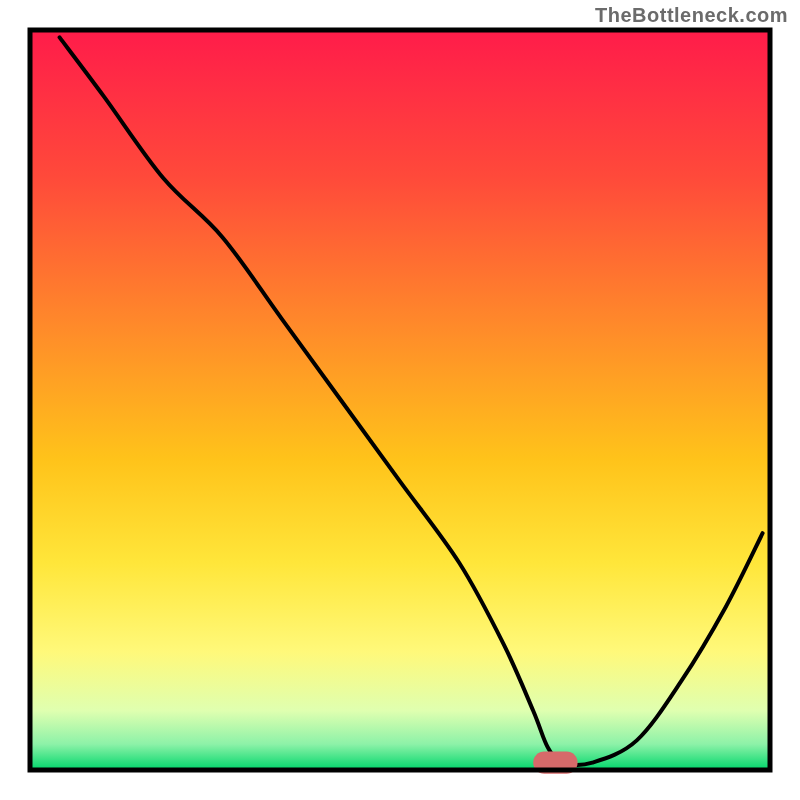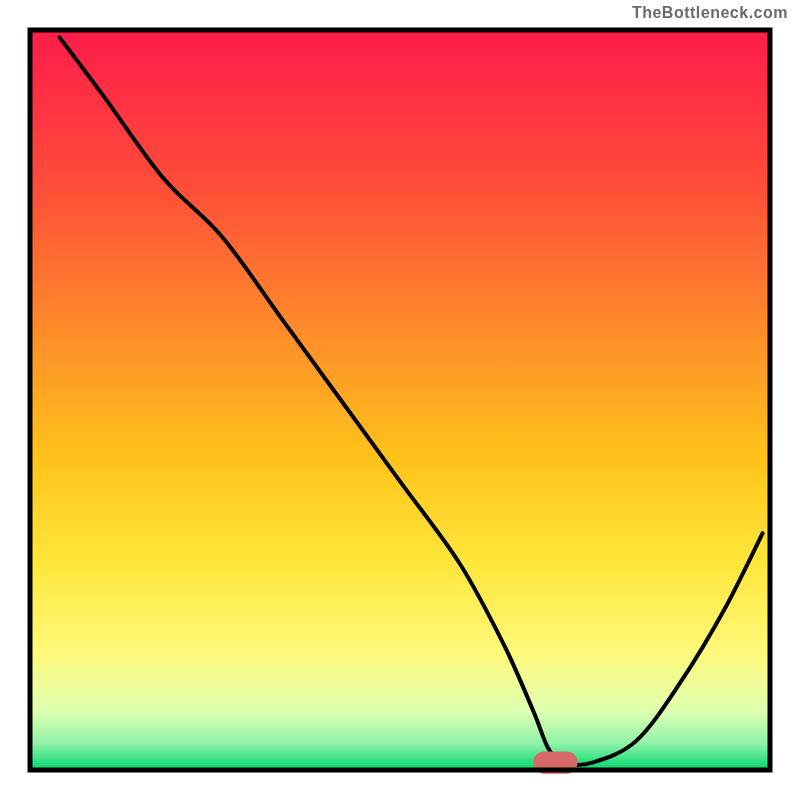--- a/index.html
+++ b/index.html
@@ -13,21 +13,21 @@
   }
   .wrap {
     position: relative;
     width: 800px;
     height: 800px;
   }
   .attribution {
     position: absolute;
     top: 4px;
     right: 12px;
-    font-size: 16px;
+    font-size: 20px;
     font-weight: 600;
     color: #6b6b6b;
     letter-spacing: 0.5px;
     z-index: 10;
   }
   svg { display: block; }
 </style>
 </head>
 <body>
 

